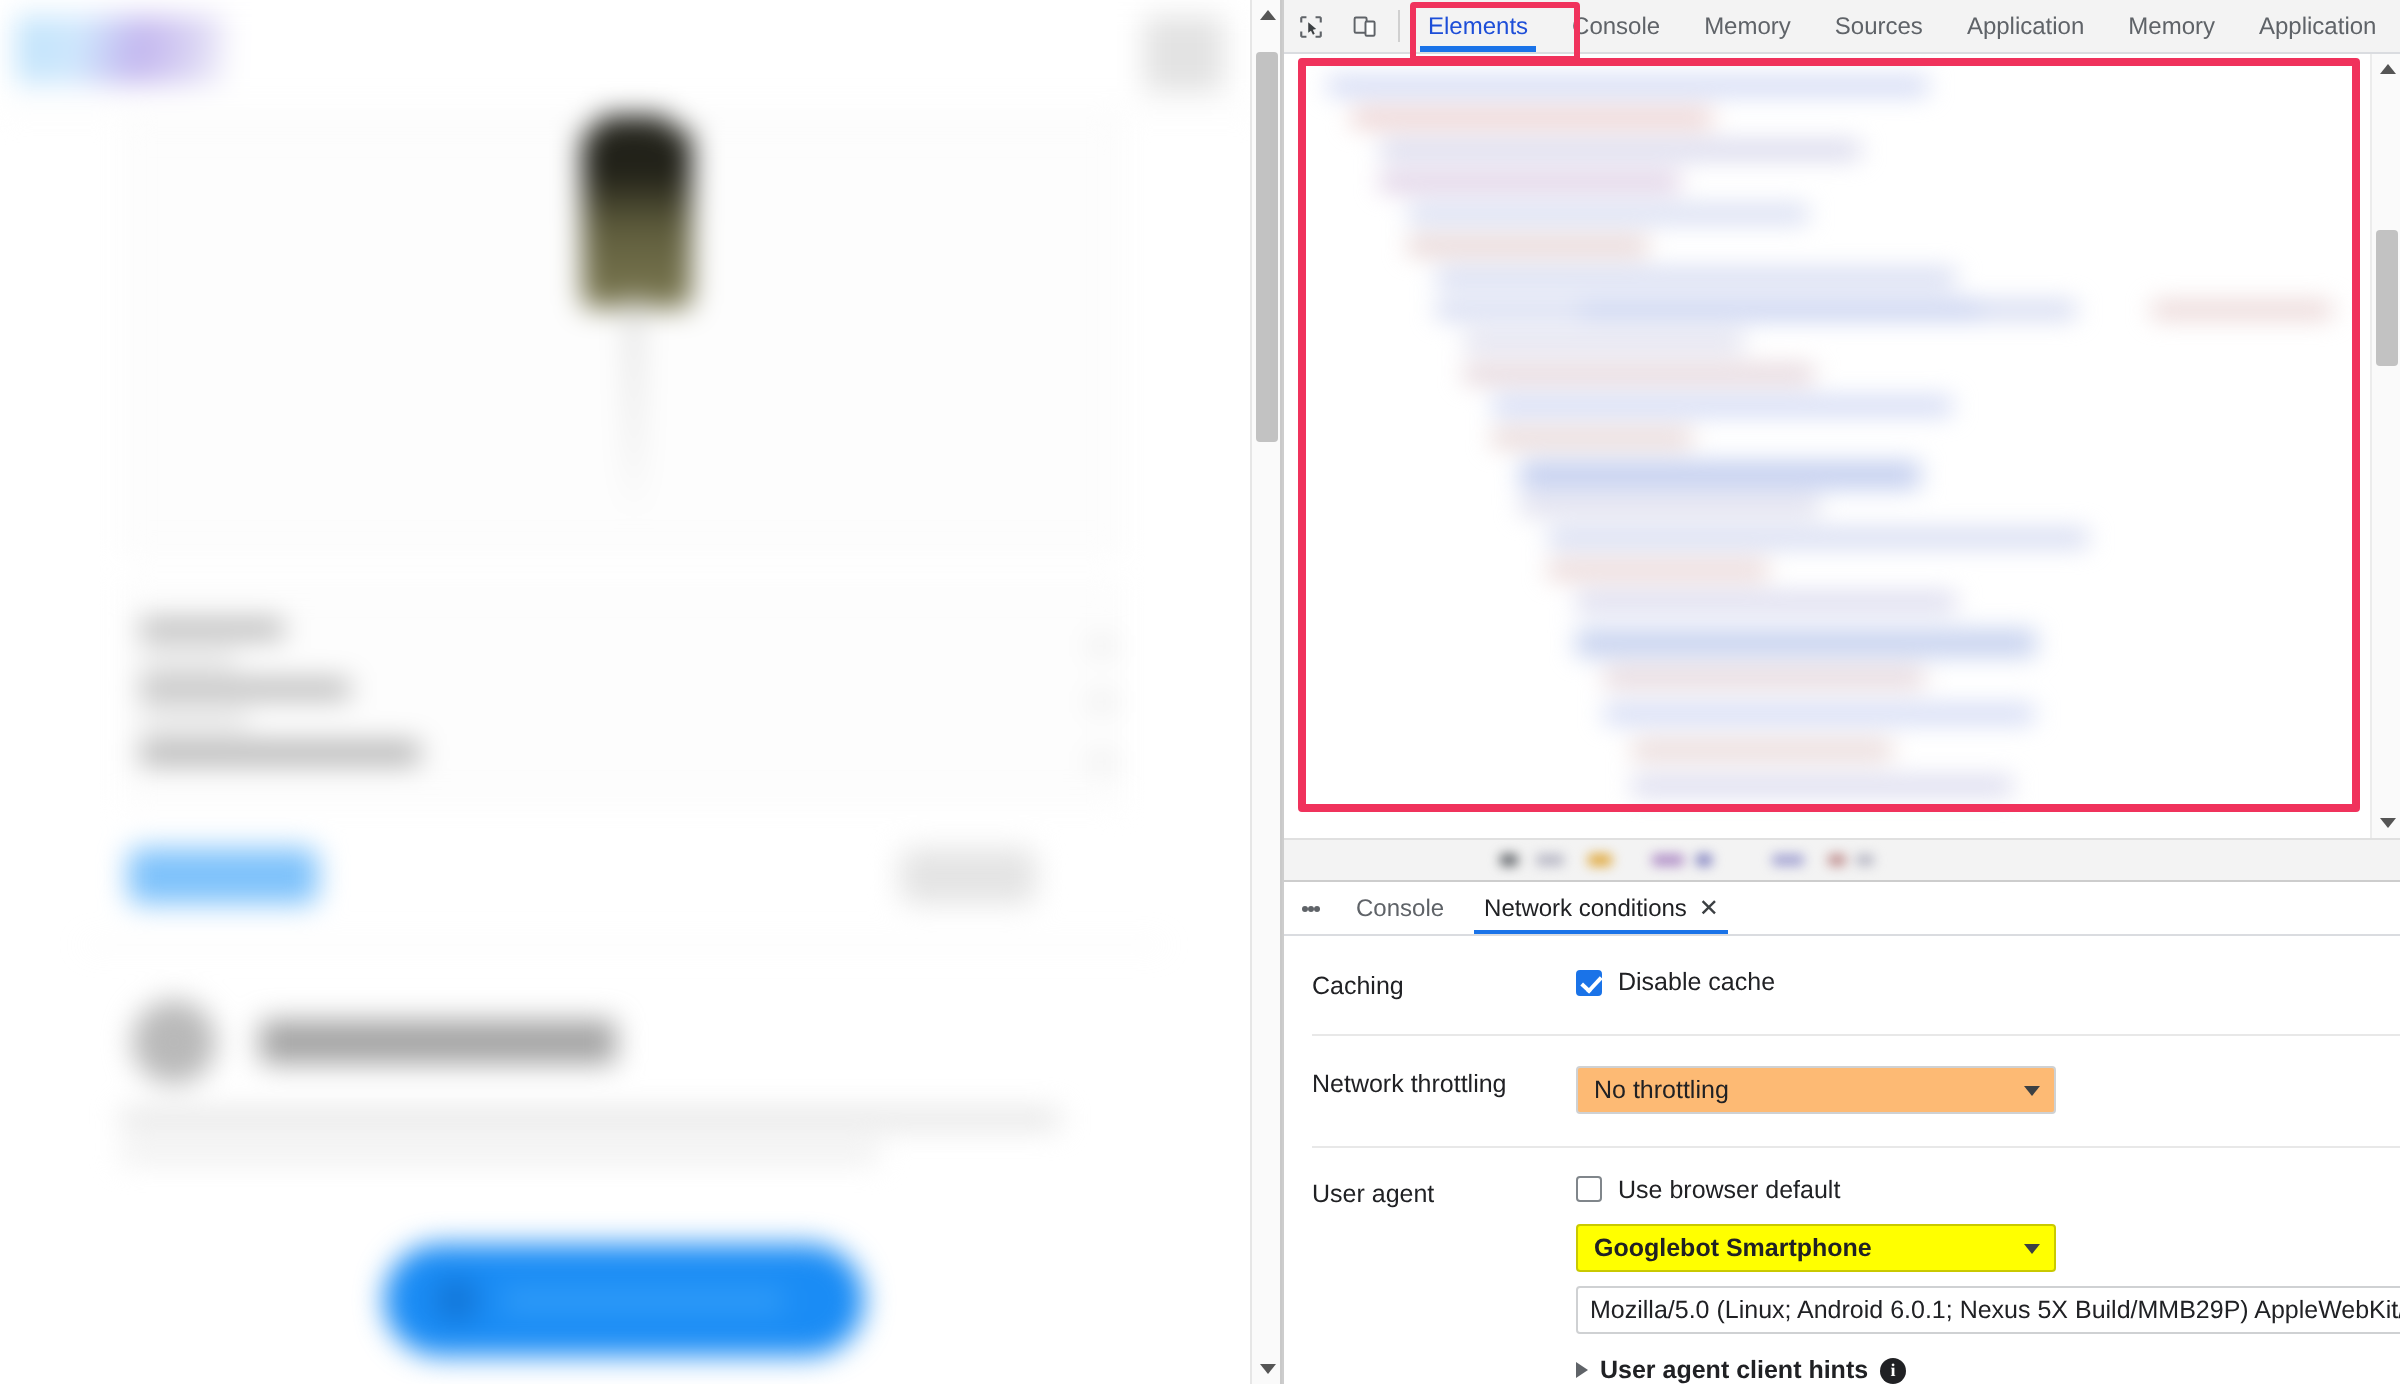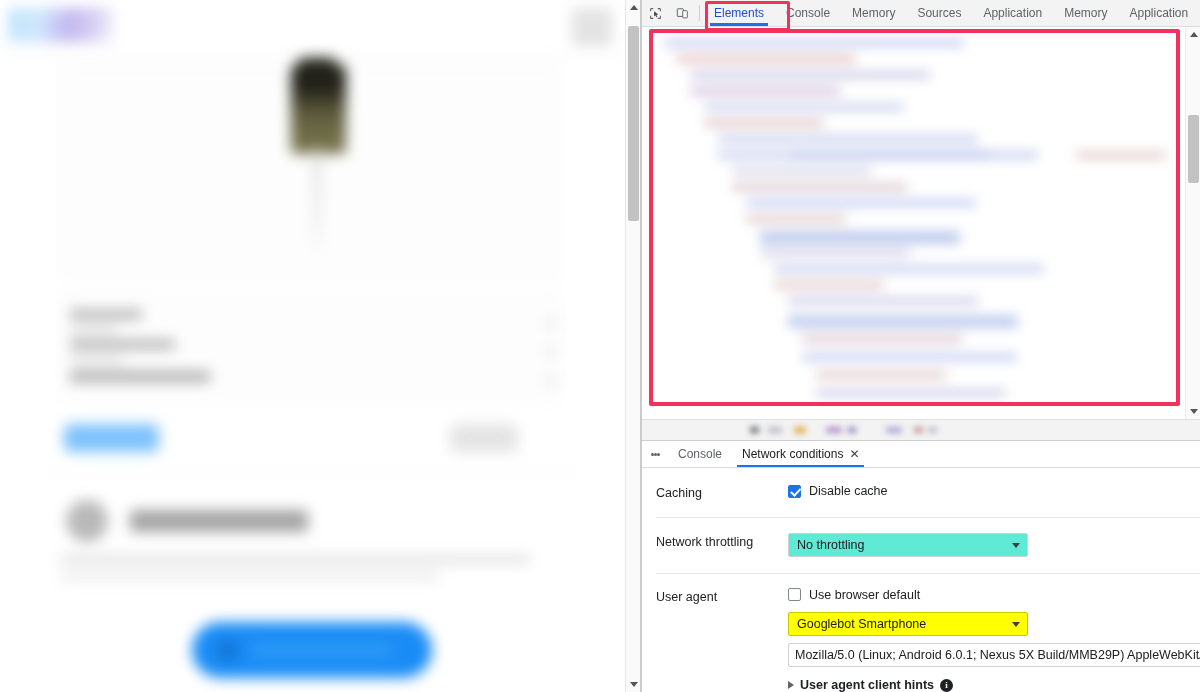--- a/index.html
+++ b/index.html
@@ -270,21 +270,21 @@
   .cb.checked::after {
     content: ""; position: absolute; left: 4px; top: 0.5px;
     width: 3.5px; height: 7.5px;
     border: solid #fff; border-width: 0 2px 2px 0;
     transform: rotate(43deg);
   }
   .cb-label { font-size: 12.5px; color: #202124; }
 
   .sel {
     position: relative; width: 240px; height: 24px;
-    background: #5eead4; border: 1px solid #cfd1d3; border-radius: 2px;
+    background: #fdba74; border: 1px solid #cfd1d3; border-radius: 2px;
     display: flex; align-items: center; padding: 0 20px 0 8px;
     font-size: 12.5px; color: #202124; cursor: pointer;
   }
   .sel .arrow {
     position: absolute; right: 7px; top: 50%; margin-top: -2px;
     width: 0; height: 0;
     border-left: 4px solid transparent; border-right: 4px solid transparent;
     border-top: 5px solid #3c4043;
   }
   .sel.highlight {
@@ -513,21 +513,21 @@
             <div class="nc-divider"></div>
 
             <div class="nc-row nc-sec-ua">
               <div class="nc-label">User agent</div>
               <div class="nc-field">
                 <label class="cb-wrap">
                   <span class="cb"></span>
                   <span class="cb-label">Use browser default</span>
                 </label>
 
-                <div class="sel highlight" style="margin-top:8px;">
+                <div class="sel highlight" style="margin-top:8px;font-weight:bold;">
                   <span>Googlebot Smartphone</span>
                   <span class="arrow"></span>
                 </div>
 
                 <div class="ua-text">
                   <span>Mozilla/5.0 (Linux; Android 6.0.1; Nexus 5X Build/MMB29P) AppleWebKit/537.3</span>
                 </div>
 
                 <div class="hints-row">
                   <span class="hints-tri"></span>

